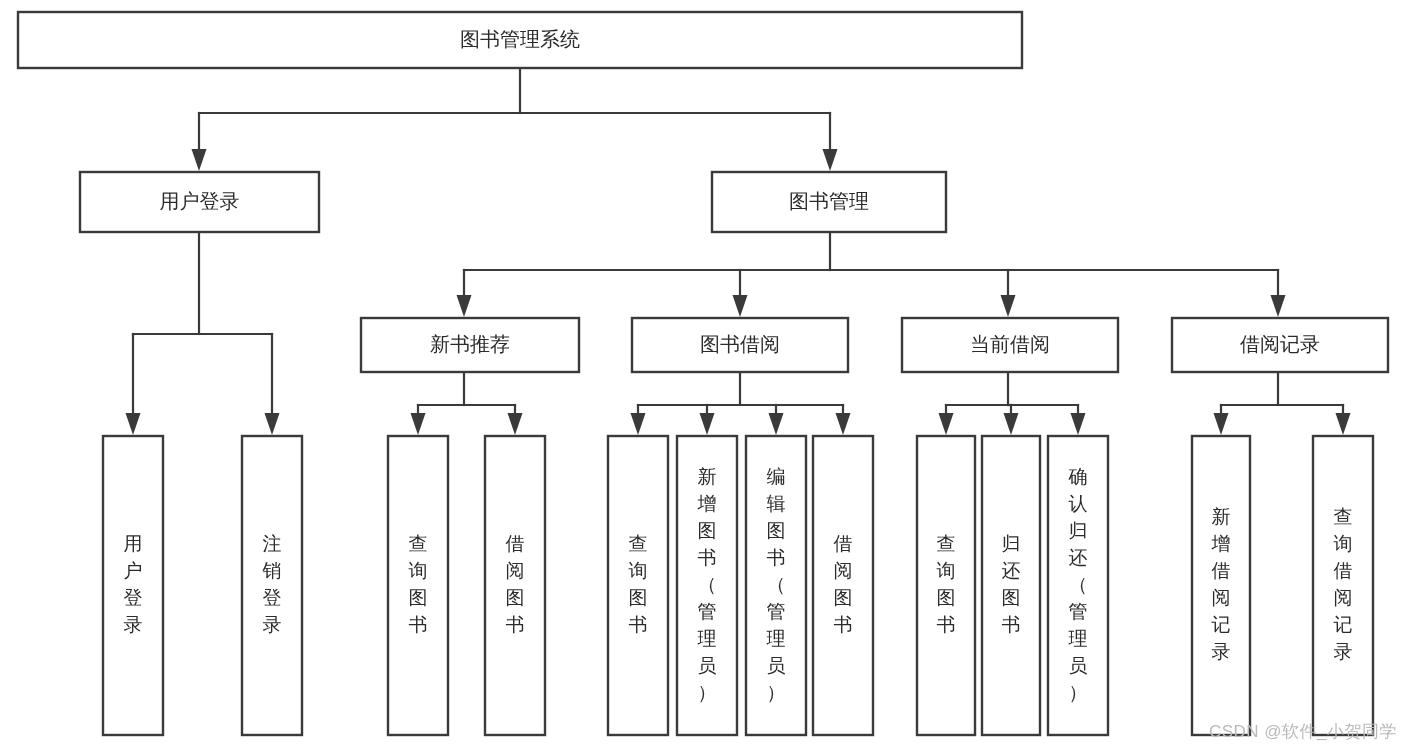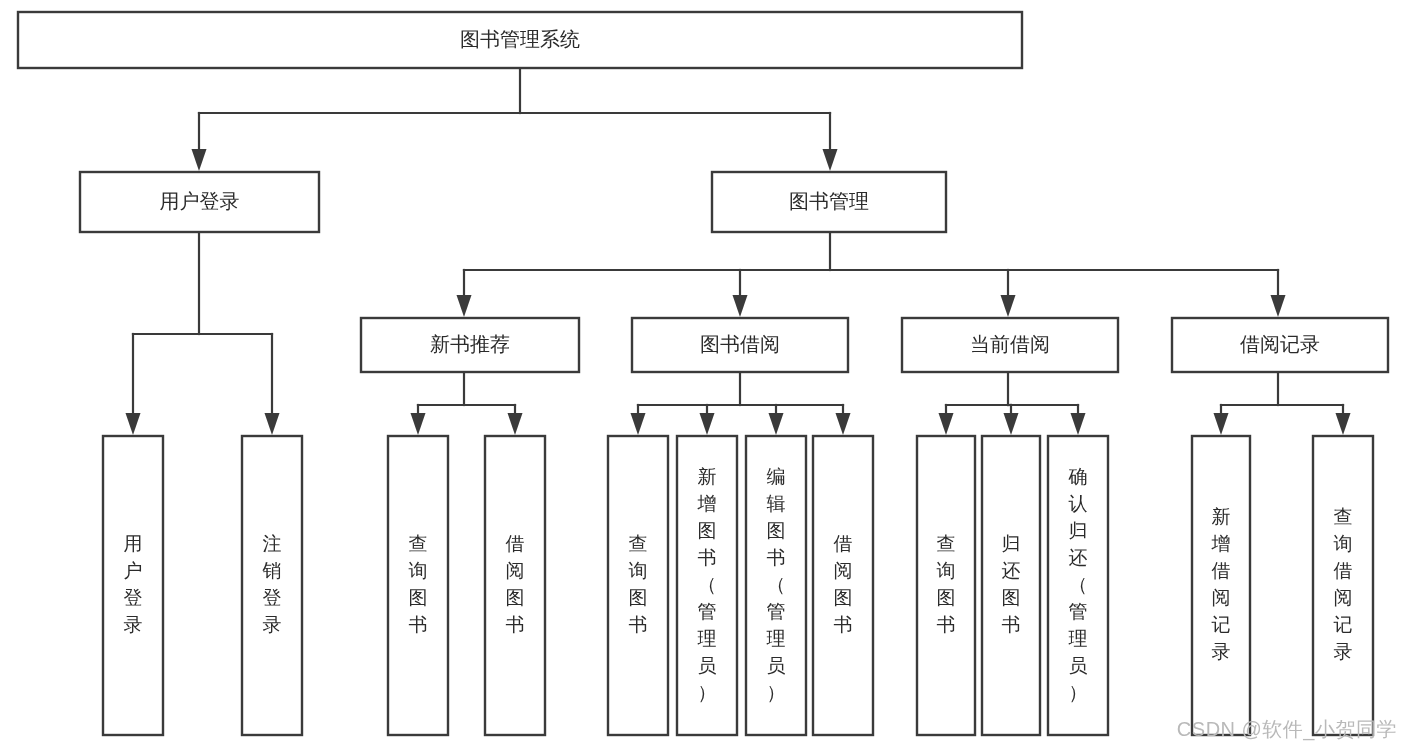--- a/index.html
+++ b/index.html
@@ -13,21 +13,21 @@
   .conn{stroke:#3a3a3a;stroke-width:2.2;fill:none;stroke-linecap:square;}
   .arrow-head{fill:#3a3a3a;}
   .node-label{
     fill:#2b2b2b;font-size:20px;
     font-family:"Liberation Sans","DejaVu Sans",sans-serif;
     text-anchor:middle;dominant-baseline:middle;
   }
   .node-label.vertical{font-size:19px;}
   .watermark{
     position:absolute;right:8px;bottom:4px;
-    color:#b9b9b9;font-size:20px;white-space:nowrap;
+    color:#b9b9b9;font-size:17px;white-space:nowrap;
     font-family:"Liberation Sans","DejaVu Sans",sans-serif;
     letter-spacing:0.5px;pointer-events:none;
   }
 </style>
 </head>
 <body>
 
 <div id="diagram-root">
   <svg id="tree" viewBox="0 0 1405 747" xmlns="http://www.w3.org/2000/svg">
     <g id="edges-layer">

